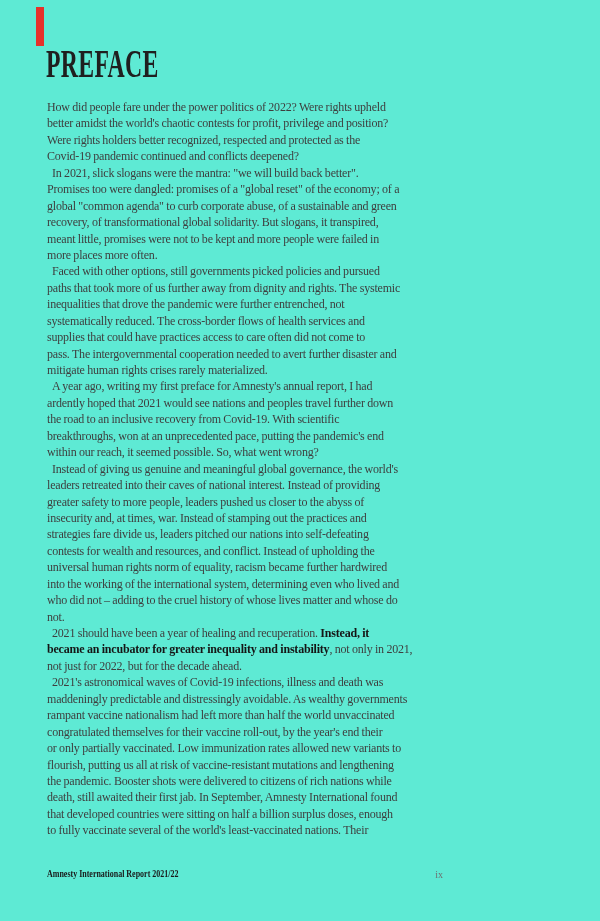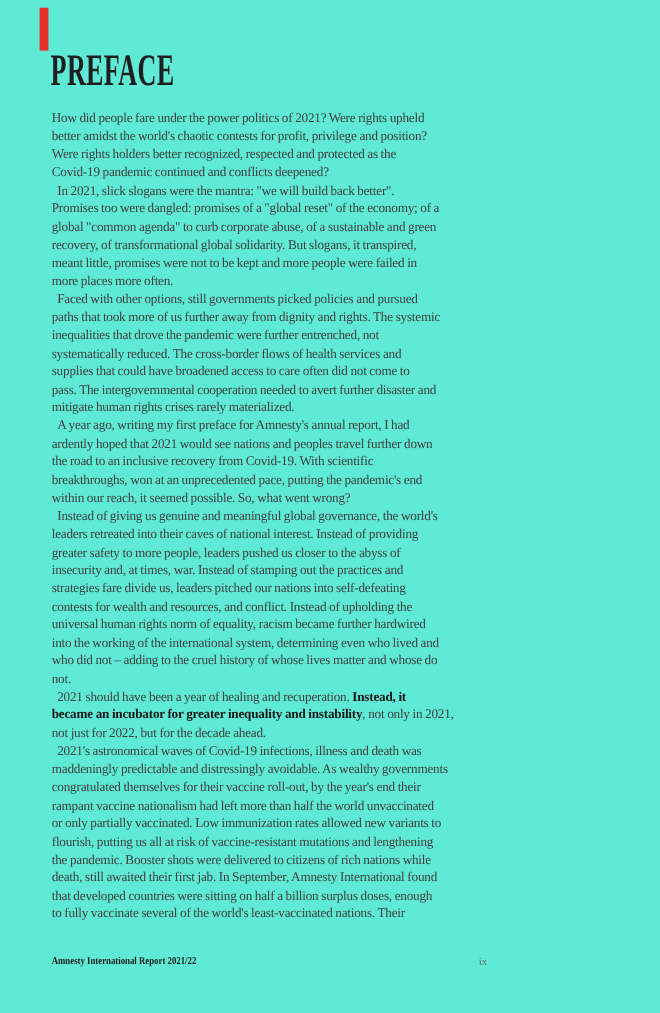--- a/index.html
+++ b/index.html
@@ -68,39 +68,39 @@
   }
 </style>
 </head>
 <body>
 
 <div class="page">
   <div class="red-tab" style="background: rgb(229, 50, 43);"></div>
   <h1 class="title">PREFACE</h1>
   <div class="body-text">
       <div class="para">
-        <div class="line">How did people fare under the power politics of 2021? Were rights upheld</div>
+        <div class="line">How did people fare under the power politics of 2022? Were rights upheld</div>
         <div class="line">better amidst the world's chaotic contests for profit, privilege and position?</div>
         <div class="line">Were rights holders better recognized, respected and protected as the</div>
         <div class="line">Covid-19 pandemic continued and conflicts deepened?</div>
       </div>
       <div class="para p-indent">
         <div class="line">In 2021, slick slogans were the mantra: "we will build back better".</div>
         <div class="line">Promises too were dangled: promises of a "global reset" of the economy; of a</div>
         <div class="line">global "common agenda" to curb corporate abuse, of a sustainable and green</div>
         <div class="line">recovery, of transformational global solidarity. But slogans, it transpired,</div>
         <div class="line">meant little, promises were not to be kept and more people were failed in</div>
         <div class="line">more places more often.</div>
       </div>
       <div class="para p-indent">
         <div class="line">Faced with other options, still governments picked policies and pursued</div>
         <div class="line">paths that took more of us further away from dignity and rights. The systemic</div>
         <div class="line">inequalities that drove the pandemic were further entrenched, not</div>
         <div class="line">systematically reduced. The cross-border flows of health services and</div>
-        <div class="line">supplies that could have broadened access to care often did not come to</div>
+        <div class="line">supplies that could have practices access to care often did not come to</div>
         <div class="line">pass. The intergovernmental cooperation needed to avert further disaster and</div>
         <div class="line">mitigate human rights crises rarely materialized.</div>
       </div>
       <div class="para p-indent">
         <div class="line">A year ago, writing my first preface for Amnesty's annual report, I had</div>
         <div class="line">ardently hoped that 2021 would see nations and peoples travel further down</div>
         <div class="line">the road to an inclusive recovery from Covid-19. With scientific</div>
         <div class="line">breakthroughs, won at an unprecedented pace, putting the pandemic's end</div>
         <div class="line">within our reach, it seemed possible. So, what went wrong?</div>
       </div>
@@ -117,22 +117,22 @@
         <div class="line">not.</div>
       </div>
       <div class="para p-indent">
         <div class="line"><span>2021 should have been a year of healing and recuperation. </span><span class="b">Instead, it</span></div>
         <div class="line"><span class="b">became an incubator for greater inequality and instability</span><span>, not only in 2021,</span></div>
         <div class="line">not just for 2022, but for the decade ahead.</div>
       </div>
       <div class="para p-indent">
         <div class="line">2021's astronomical waves of Covid-19 infections, illness and death was</div>
         <div class="line">maddeningly predictable and distressingly avoidable. As wealthy governments</div>
+        <div class="line">rampant vaccine nationalism had left more than half the world unvaccinated</div>
         <div class="line">congratulated themselves for their vaccine roll-out, by the year's end their</div>
-        <div class="line">rampant vaccine nationalism had left more than half the world unvaccinated</div>
         <div class="line">or only partially vaccinated. Low immunization rates allowed new variants to</div>
         <div class="line">flourish, putting us all at risk of vaccine-resistant mutations and lengthening</div>
         <div class="line">the pandemic. Booster shots were delivered to citizens of rich nations while</div>
         <div class="line">death, still awaited their first jab. In September, Amnesty International found</div>
         <div class="line">that developed countries were sitting on half a billion surplus doses, enough</div>
         <div class="line">to fully vaccinate several of the world's least-vaccinated nations. Their</div>
       </div>
     </div>
   <div class="footer">
     <span class="footer-left">Amnesty International Report 2021/22</span>

